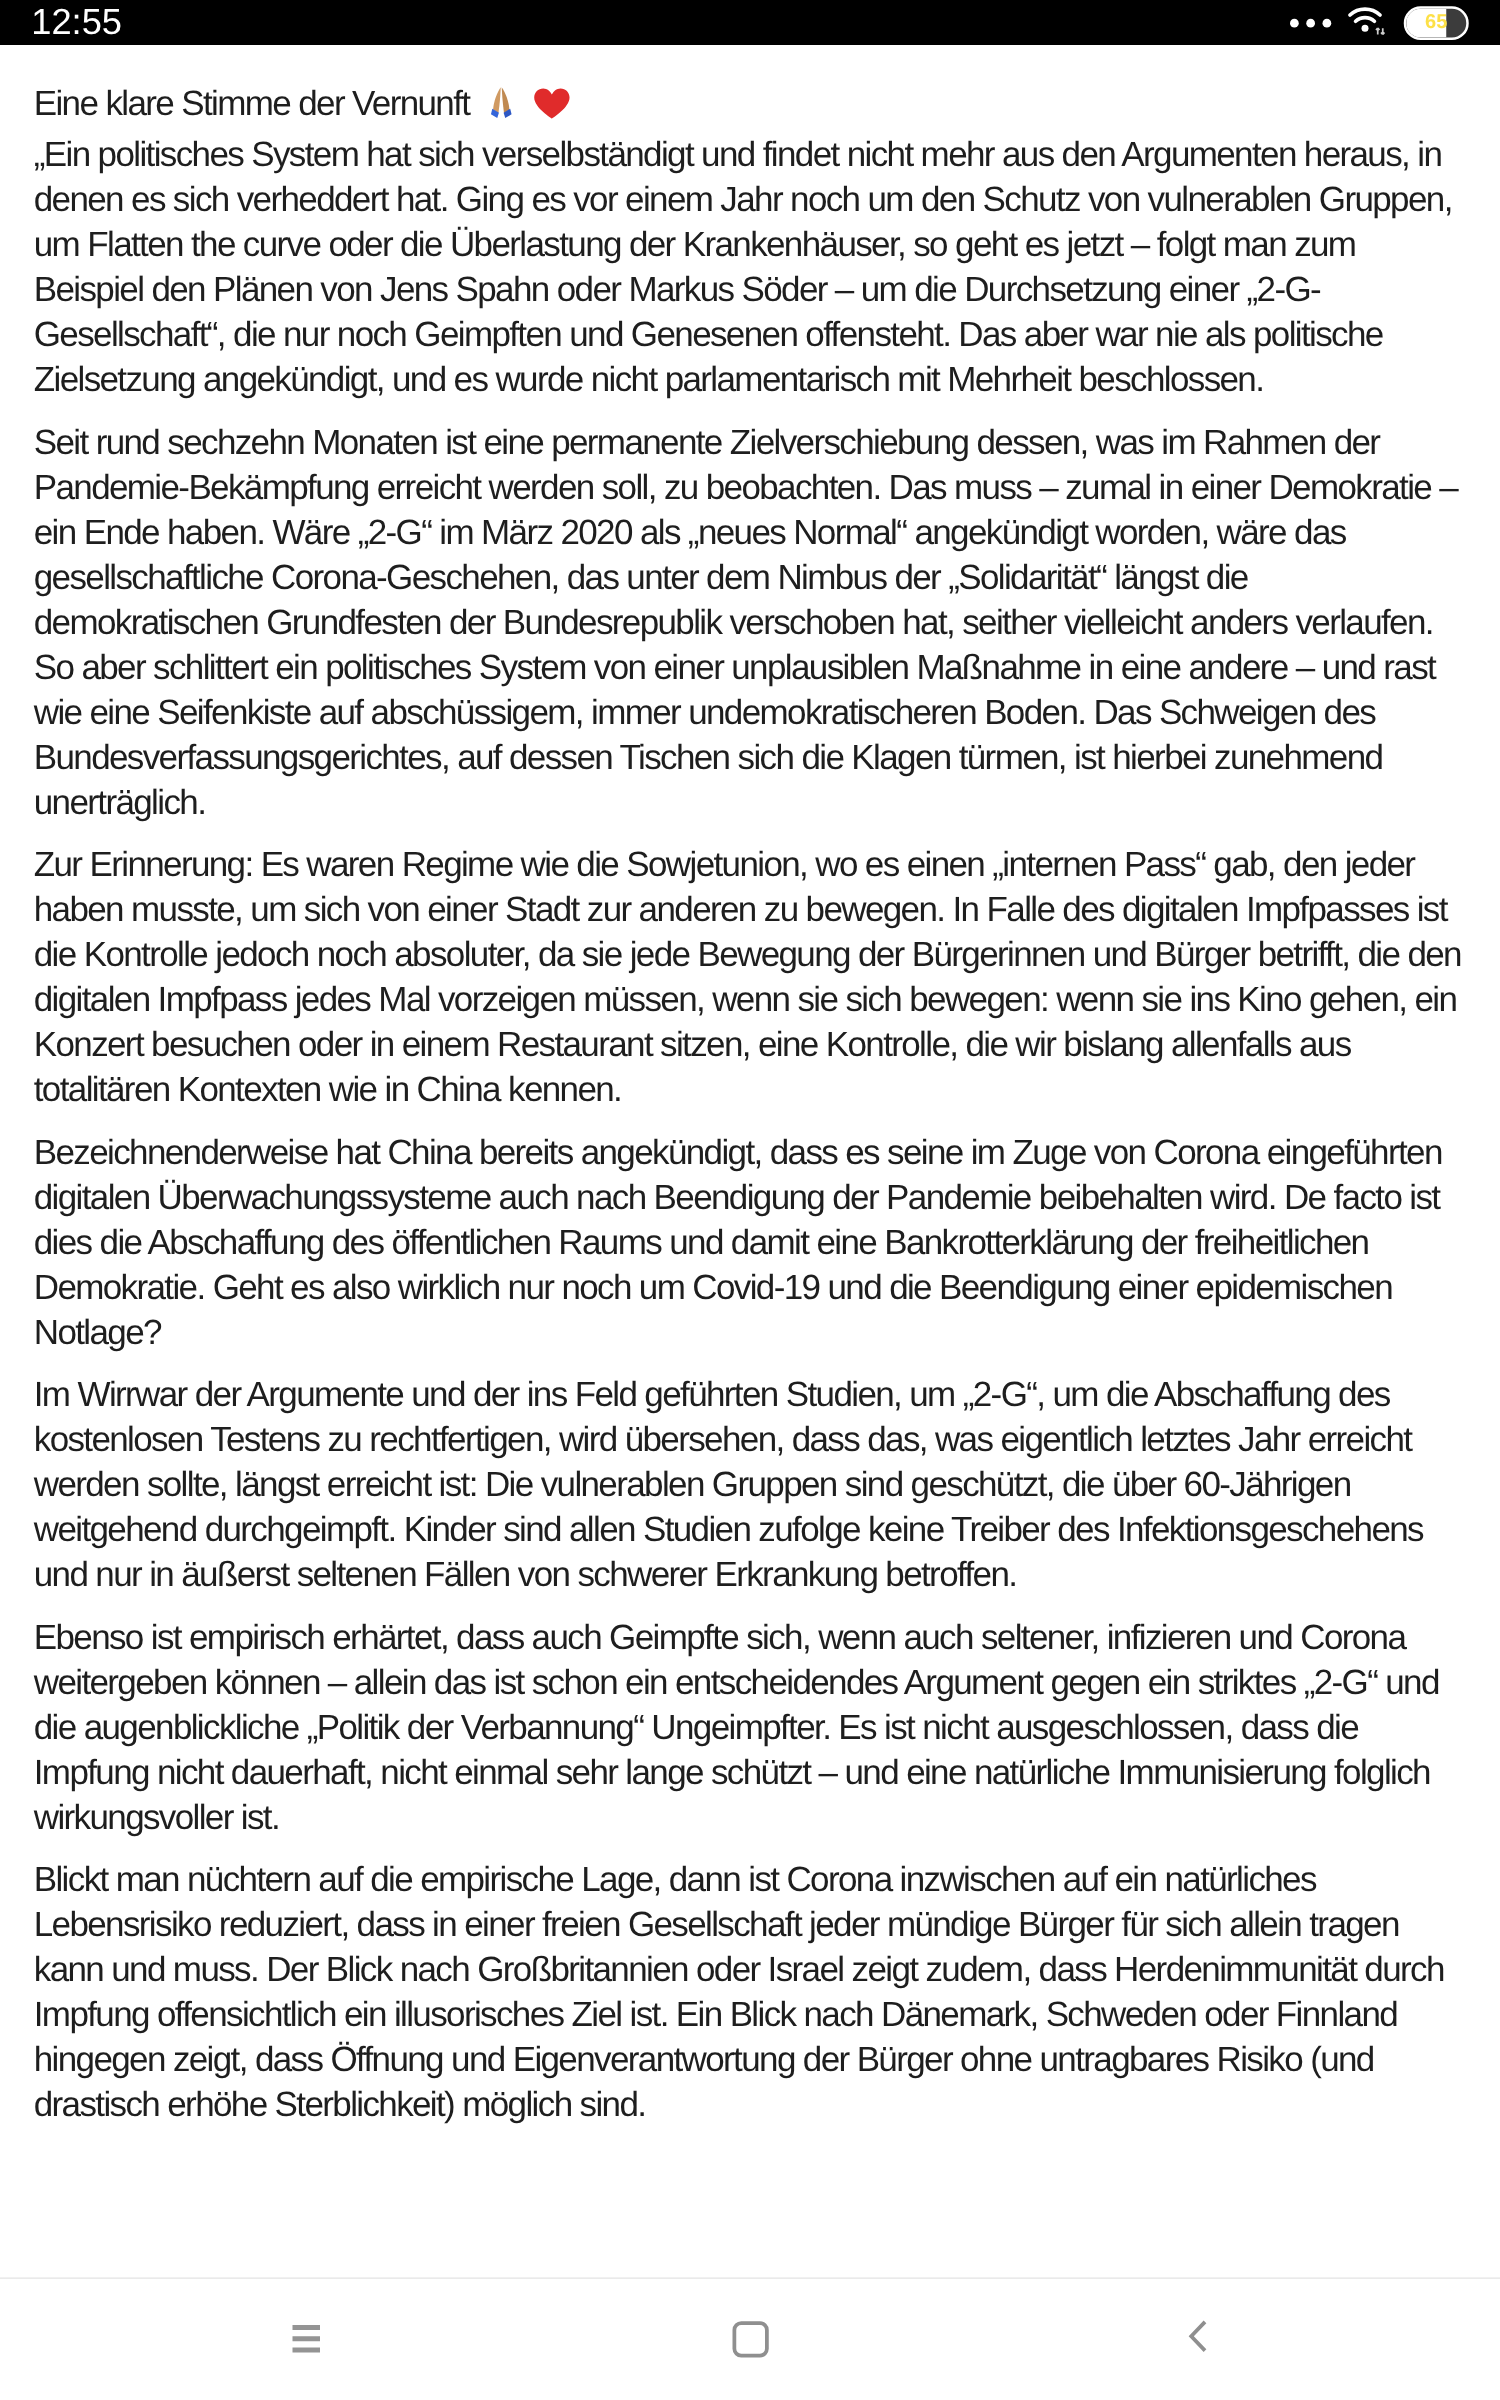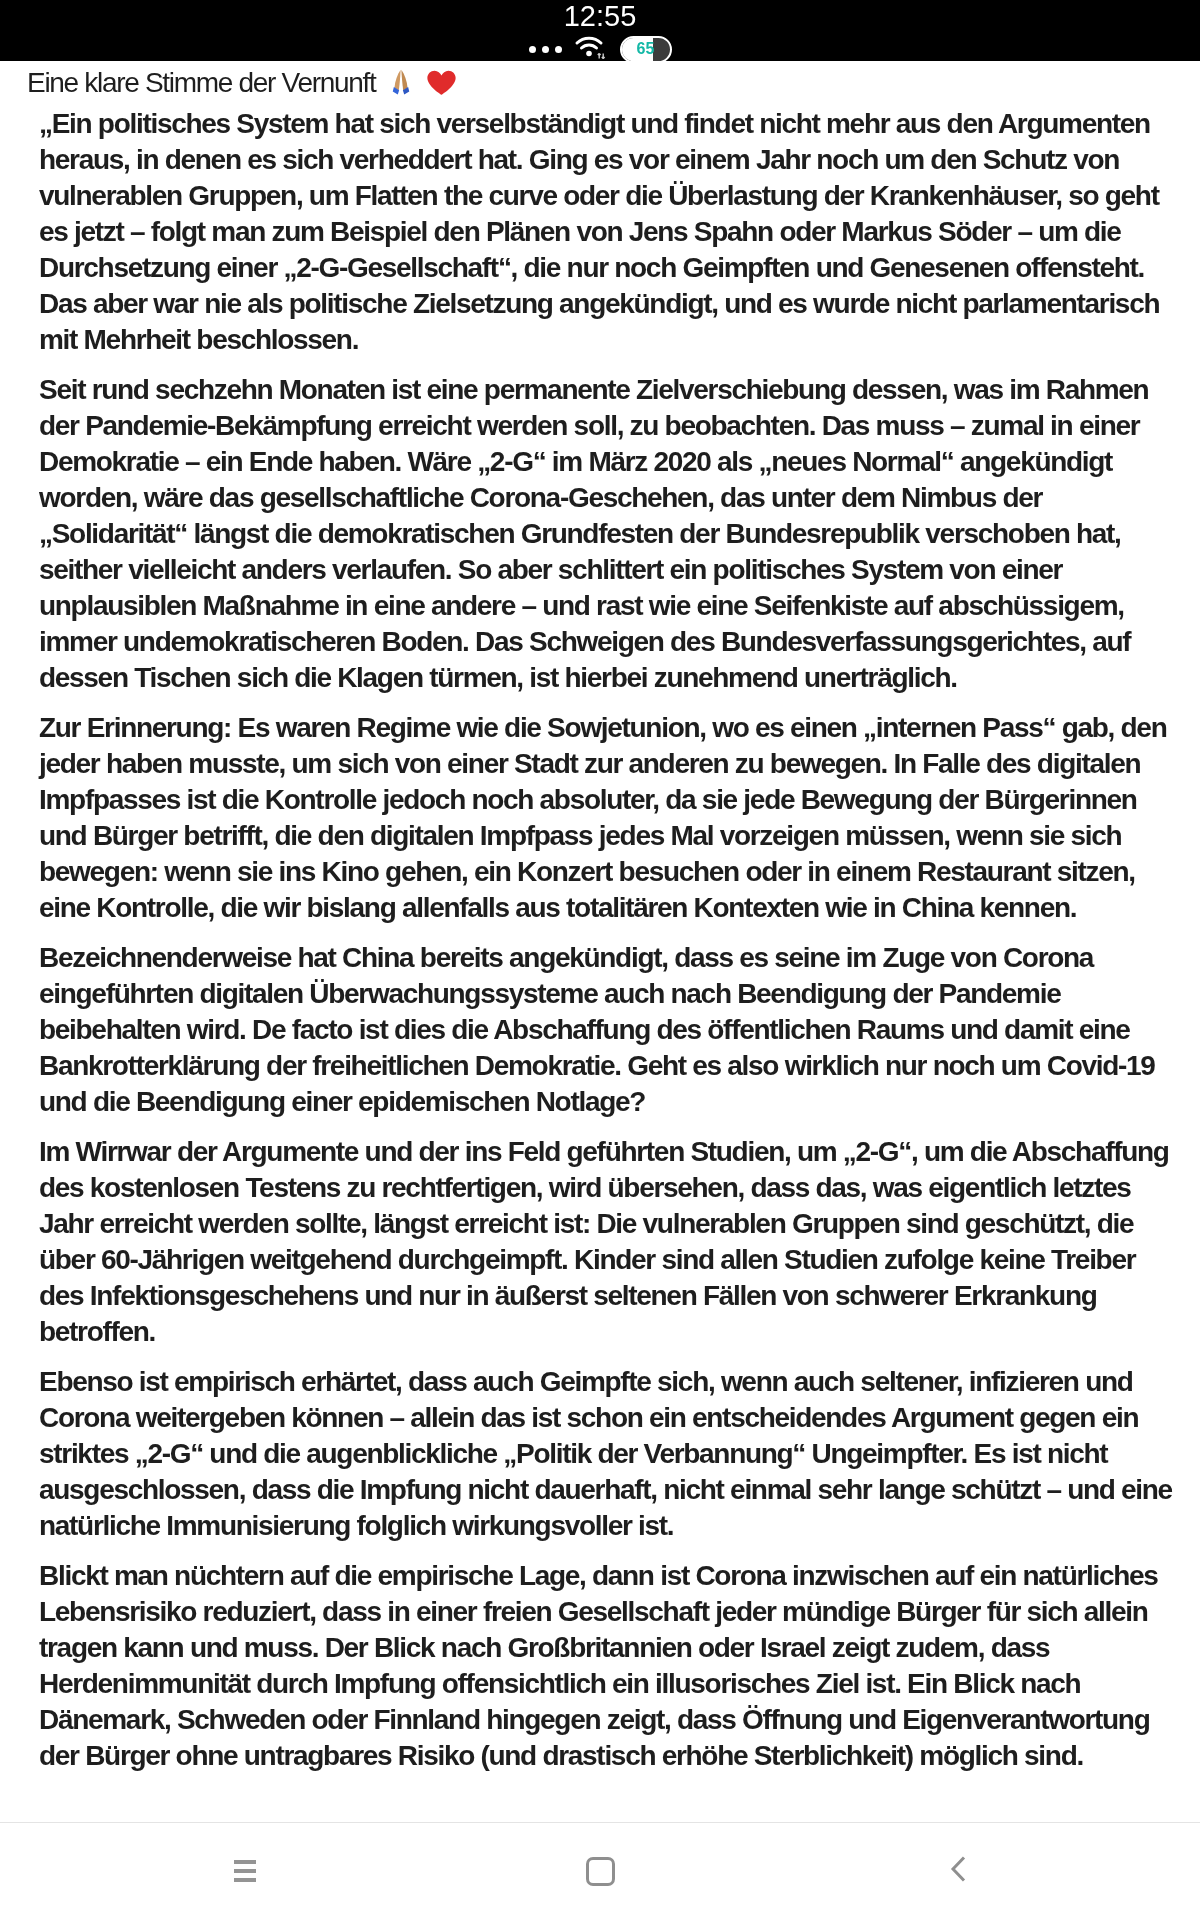--- a/index.html
+++ b/index.html
@@ -5,50 +5,50 @@
   html, body { margin:0; padding:0; }
   body {
     width:1200px; height:1920px;
     background:#ffffff;
     font-family:"Liberation Sans","DejaVu Sans",sans-serif;
   }
   .screen { position:relative; width:1200px; height:1920px; overflow:hidden; background:#ffffff; }
 
   
   .status-bar {
-    position:absolute; top:0; left:0; right:0; height:61px;
+    position:absolute; top:0; left:0; right:0; height:36px;
     background:#000000;
     display:flex; align-items:center; justify-content:space-between;
-    padding:0 25px; box-sizing:border-box;flex-direction:column;
+    padding:0 25px; box-sizing:border-box;
   }
   .status-time { color:#ffffff; font-size:29px; font-weight:500; letter-spacing:0; }
   .status-right { display:flex; align-items:center; gap:12px; }
   .dots-icon { display:flex; gap:6px; align-items:center; }
   .dots-icon i { display:block; width:7px; height:7px; border-radius:50%; background:#ffffff; }
   .battery {
     position:relative; width:52px; height:27px;
     border:2.5px solid #ffffff; border-radius:14px;
     background:#3c3c3c; overflow:hidden; box-sizing:border-box;
     display:flex; align-items:center; justify-content:center;
   }
   .battery .fill { position:absolute; left:0; top:0; bottom:0; width:66%; background:#ffffff; }
-  .battery .pct { position:relative; font-size:16px; font-weight:700; color:#14b8a6; line-height:1; }
+  .battery .pct { position:relative; font-size:16px; font-weight:700; color:#fde047; line-height:1; }
 
   
   .article {
     position:absolute; top:48px; left:0; right:0; bottom:97px;
     padding:17px 27px 0 27px; box-sizing:border-box;
     color:#1e1e1e;
     font-size:28px; line-height:36px; letter-spacing:-1.3px;
     overflow:hidden;
   }
   .title-line { margin:0; font-size:28px; font-weight:400; }
   .title-emoji { vertical-align:-5px; margin-left:4px; }
   .subtitle { margin:0 0 17px 0; }
-  .para { margin:0 0 14px 12px;font-weight:bold; }
+  .para { margin:0 0 14px 0; }
 
   
   .navbar {
     position:absolute; bottom:0; left:0; right:0; height:97px;
     background:#ffffff; border-top:1px solid #e4e4e4;
   }
   .navbtn {
     position:absolute; top:22px; width:52px; height:52px;
     display:flex; align-items:center; justify-content:center;
     cursor:pointer;

